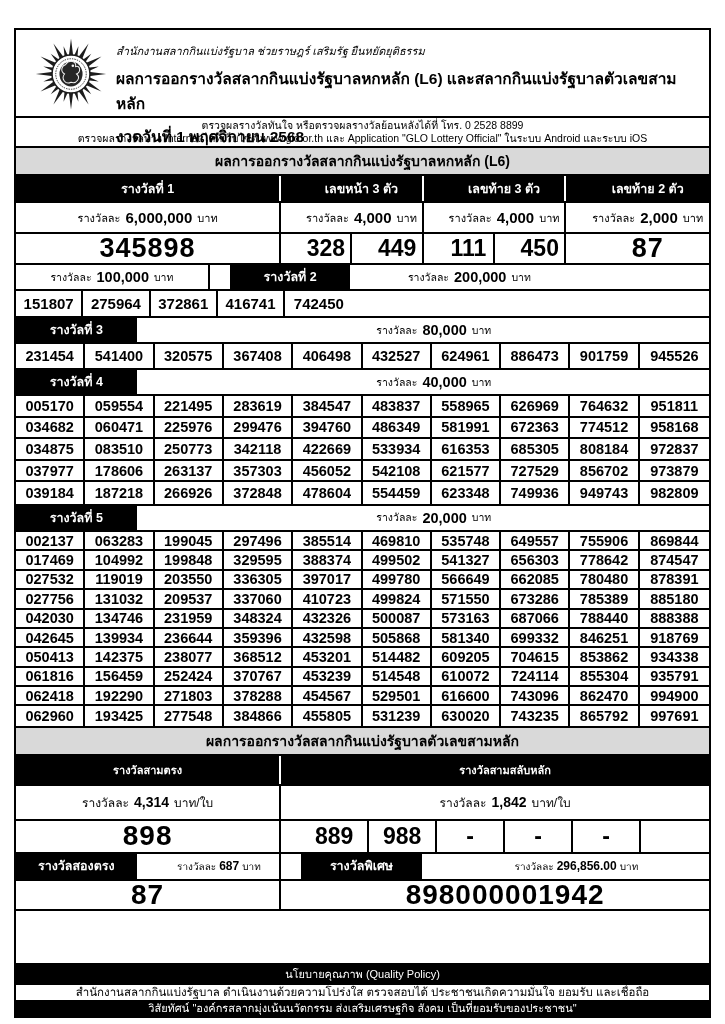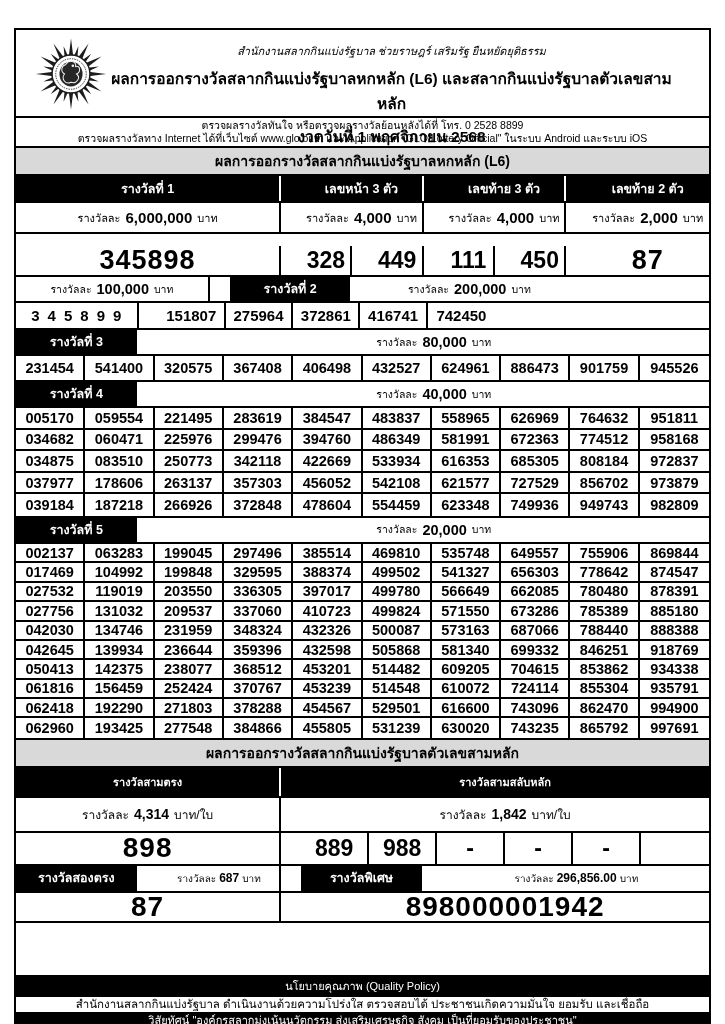--- a/index.html
+++ b/index.html
@@ -12,36 +12,36 @@
   .cell{box-sizing:border-box;display:flex;align-items:center;justify-content:center;text-align:center;
         border-right:2px solid #000;overflow:hidden;}
   .cell.last{border-right:none;}
   .black{background:#000;color:#fff;font-weight:bold;font-size:12.5px;border-right:2px solid #fff;}
   .black.last{border-right:none;}
   .sp1{grid-column:span 1;} .sp2{grid-column:span 2;} .sp3{grid-column:span 3;}
   .sp4{grid-column:span 4;} .sp6{grid-column:span 6;} .sp8{grid-column:span 8;}
   
   .r-header{height:88px;border-bottom:2px solid #000;position:relative;display:block;}
   .logo{position:absolute;left:16px;top:7px;width:78px;height:74px;}
-  .head-text{position:absolute;left:88px;right:30px;top:0;height:100%;text-align:center;}
+  .head-text{position:absolute;left:100px;right:30px;top:0;height:100%;text-align:left;}
   .motto{font-size:11px;font-style:italic;margin-top:12px;font-family:"Liberation Serif","DejaVu Serif",serif;}
   .doc-title{font-size:15.5px;font-weight:bold;margin-top:6px;}
   .doc-date{font-size:15.5px;font-weight:bold;margin-top:8px;}
   .r-info{height:30px;flex-direction:column;font-size:10.5px;line-height:13px;}
   .r-title{height:28px;background:#d9d9d9;font-weight:bold;font-size:14px;}
   
   .r-colhead{height:27px;background:#000;}
   .r-amt{height:31px;}
   .amt-pre,.amt-suf{font-size:11px;}
   .amt-val{font-size:15px;font-weight:bold;margin:0 5px;}
   .amt-sm .amt-pre,.amt-sm .amt-suf{font-size:10.5px;}
   .amt-sm .amt-val{font-size:14.5px;}
   .amt-tiny .amt-pre,.amt-tiny .amt-suf{font-size:10px;}
   .amt-tiny .amt-val{font-size:12px;font-weight:bold;margin:0 3px;}
-  .r-bignum{height:31px;margin-top:12px;}
+  .r-bignum{height:31px;}
   .num-xl{font-size:27px;font-weight:bold;letter-spacing:1px;}
   .num-lg{font-size:23px;font-weight:bold;}
   .r-adjhead{height:26px;}
   .r-adjnum{height:27px;}
   .num-md{font-size:15px;font-weight:bold;}
   .spread{letter-spacing:8px;text-indent:8px;}
   .sub{display:grid;box-sizing:border-box;}
   .sub5{grid-column:span 5;grid-template-columns:repeat(5,1fr);}
   .sub6{grid-column:span 6;grid-template-columns:repeat(6,1fr);}
   .ncell{box-sizing:border-box;display:flex;align-items:center;justify-content:center;
@@ -180,21 +180,20 @@
         </div>
       <div class="cell black sp2">รางวัลที่ 2</div>
       <div class="cell sp3 last amt-sm">
           <span class="amt-pre">รางวัลละ</span>
           <span class="amt-val">200,000</span>
           <span class="amt-suf">บาท</span>
         </div>
     </div>
 
     <div class="row g10 r-adjnum">
-      <div class="cell sp2 num-md spread">345899</div>
       <div class="sub sub5">
           <div class="ncell">151807</div>
           <div class="ncell">275964</div>
           <div class="ncell">372861</div>
           <div class="ncell">416741</div>
           <div class="ncell">742450</div>
         </div>
     </div>
 
     <div class="row g10 r-p3head">

